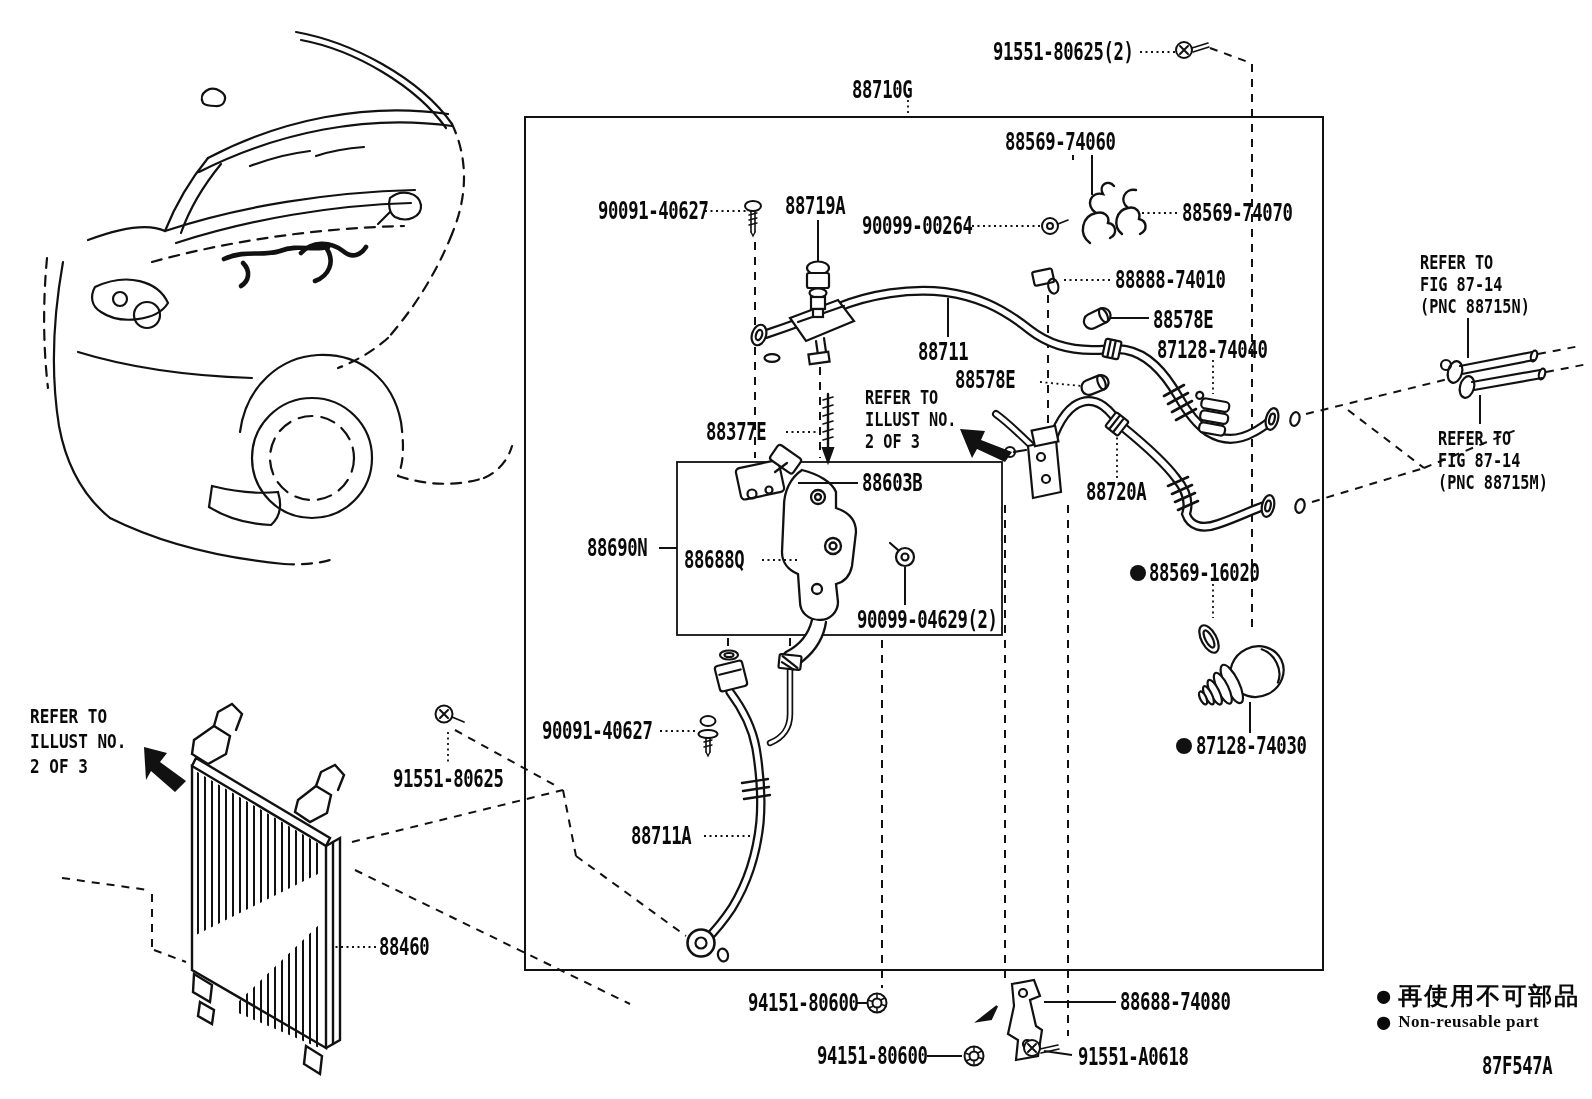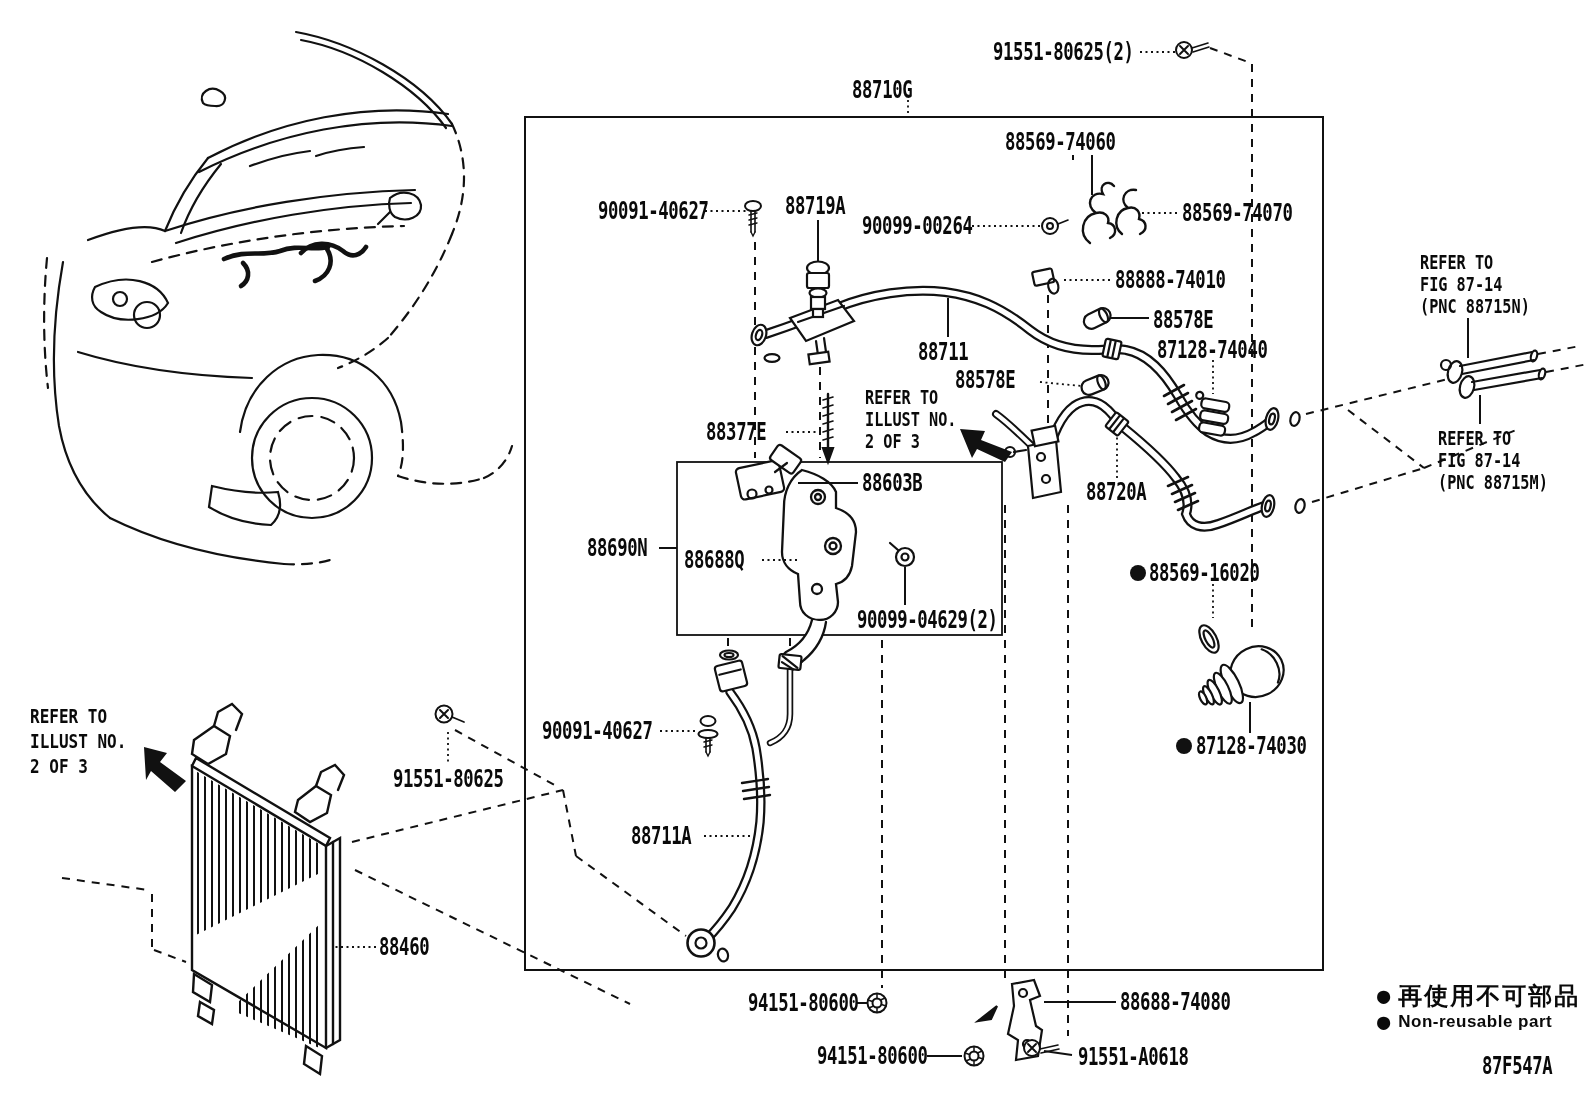--- a/index.html
+++ b/index.html
@@ -8,21 +8,21 @@
   #art{position:absolute;inset:0;}
   .lbl{position:absolute;z-index:5;}
   .pn{font-weight:bold;font-size:24px;white-space:nowrap;letter-spacing:-.5px;
       transform:translateY(-50%) scaleX(.72);transform-origin:left center;line-height:1;}
   .ref{font-size:19px;font-weight:bold;line-height:22px;white-space:pre-line;
        transform:scaleX(.8);transform-origin:left top;letter-spacing:0;}
   .ref.wide{line-height:25px;font-size:20px;}
   .legend-line{display:flex;align-items:center;gap:8px;transform:translateY(-50%);}
   .legend-dot{font-size:22px;line-height:1;}
   .legend-jp{font-family:"DejaVu Sans",sans-serif;font-weight:bold;font-size:24px;letter-spacing:2px;}
-  .legend-en{font-family:Liberation Sans, sans-serif;font-weight:bold;font-size:17px;letter-spacing:.5px;}
+  .legend-en{font-family:Liberation Serif, serif;font-weight:bold;font-size:17px;letter-spacing:.5px;}
 </style>
 </head>
 <body>
 
 <div id="stage">
 
 <svg id="art" viewBox="0 0 1592 1099" xmlns="http://www.w3.org/2000/svg">
   <defs>
     <clipPath id="finsA">
           <polygon points="194,770 326,848 326,870 194,936"></polygon>

